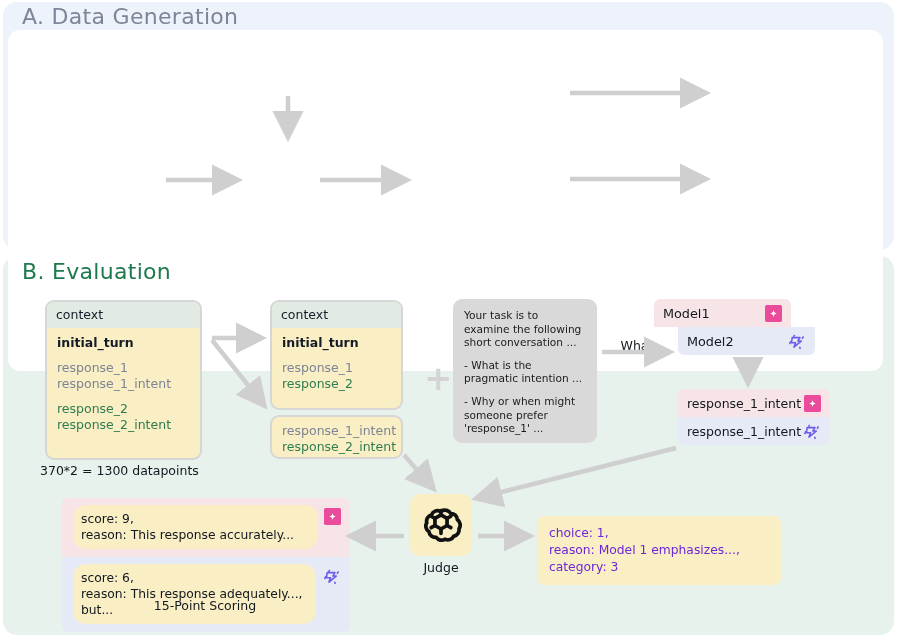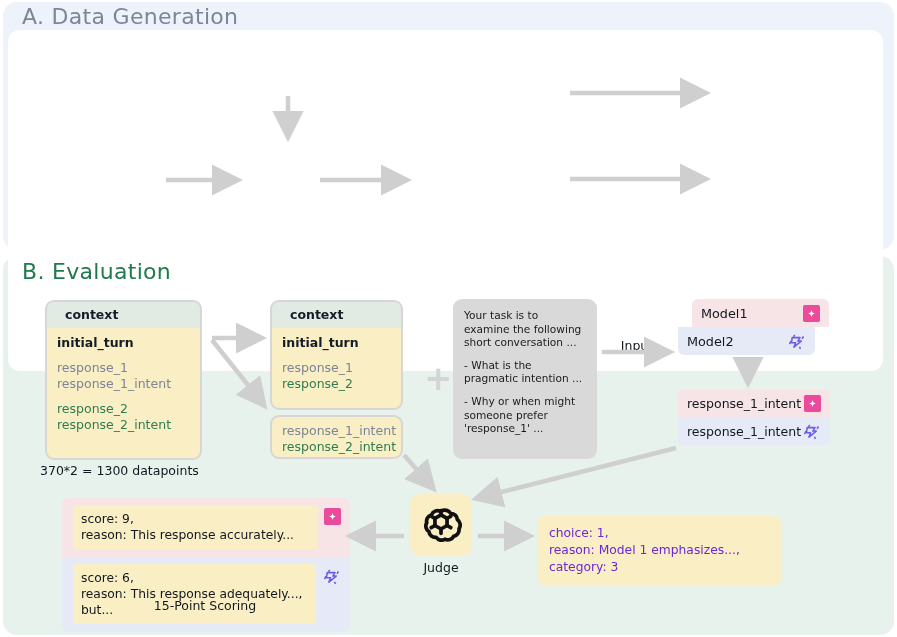--- a/index.html
+++ b/index.html
@@ -36,22 +36,22 @@
   .guide-row{display:flex;}
   .guide-num{width:34px;flex:none;}
   .guide-txt{font-style:italic;}
 
   
   .card{
     background:#faeec4;border:2px solid #d6d6d6;border-radius:9px;
     overflow:hidden;
   }
   .card-head{
-    background:#e1ebe3;padding:5px 10px 6px 18px;
-    font-size:12.5px;font-weight:bold;color:#141c27;
+    background:#e1ebe3;padding:5px 10px 6px 9px;
+    font-size:12.5px;font-weight:normal;color:#141c27;
   }
   .card-body{padding:7px 10px 9px 10px;font-size:12.5px;line-height:16px;}
   .l-bold{font-weight:bold;color:#141c27;}
   .l-gray{color:#7c8496;}
   .l-green{color:#2e7d52;}
   .sp{height:9px;}
 
   .subcard{
     background:#faeec4;border:2px solid #d6d6d6;border-radius:9px;
     padding:6px 10px 7px 10px;font-size:12.5px;line-height:16px;
@@ -82,21 +82,21 @@
     position:absolute;display:flex;align-items:center;justify-content:space-between;
     padding:0 9px;box-sizing:border-box;font-size:12.5px;color:#11181f;
   }
 
   .score-wrap{position:absolute;}
   .score-row{
     box-sizing:border-box;display:flex;align-items:flex-start;
     justify-content:space-between;padding:7px 9px 8px 11px;
     font-size:12.3px;line-height:16px;color:#11181f;
   }
-  .score-inner{background:#faeec4;border-radius:3px;padding:6px 8px;flex:1;}
+  .score-inner{background:#faeec4;border-radius:13px;padding:6px 8px;flex:1;}
   .pw-box{
     position:absolute;background:#faeec4;border-radius:7px;
     padding:9px 12px;font-size:12.3px;line-height:17px;color:#6d28d9;
   }
 
   .plus{position:absolute;color:#d4d4d4;font-size:34px;line-height:34px;font-weight:bold;}
   svg{display:block;}
   .arrows{position:absolute;left:0;top:0;width:897px;height:637px;pointer-events:none;}
 </style>
 </head>
@@ -252,30 +252,30 @@
       <div class="l-green">response_2</div>
     </div>
   </div>
   <div class="box subcard" style="left:270px;top:415px;width:133px;height:44px;">
     <div class="l-gray">response_1_intent</div>
     <div class="l-green">response_2_intent</div>
   </div>
 
   <div class="plus" style="left:424px;top:361px;">+</div>
 
-  <div class="box prompt-box" style="left:453px;top:299px;width:144px;height:160px;">
+  <div class="box prompt-box" style="left:453px;top:299px;width:144px;height:144px;">
     <div>Your task is to examine the following short conversation ...</div>
     <div style="height:9px;"></div>
     <div>- What is the pragmatic intention ...</div>
     <div style="height:9px;"></div>
     <div>- Why or when might someone prefer 'response_1' ...</div>
   </div>
-  <div class="caption" style="left:608px;top:338px;width:58px;">Input</div>
-
-  <div class="model-row m-pink r-top" style="left:692px;top:299px;width:137px;height:28px;">
+  <div class="caption" style="left:608px;top:338px;width:58px;">What</div>
+
+  <div class="model-row m-pink r-top" style="left:654px;top:299px;width:137px;height:28px;">
     <span>Model1</span>
     <span>
       <svg width="17" height="17" viewBox="0 0 20 20">
         <rect x="0" y="0" width="20" height="20" rx="2" fill="#ea4c9b"></rect>
         <path d="M10 3.2c.6 2.6 1.4 3.5 3.9 4.1-2.5.6-3.3 1.5-3.9 4.1-.6-2.6-1.4-3.5-3.9-4.1 2.5-.6 3.3-1.5 3.9-4.1z" fill="#ffffff" transform="translate(0,2.7)"></path>
       </svg>
     </span>
   </div>
   <div class="model-row m-blue r-bot" style="left:678px;top:327px;width:137px;height:28px;">
     <span>Model2</span>

